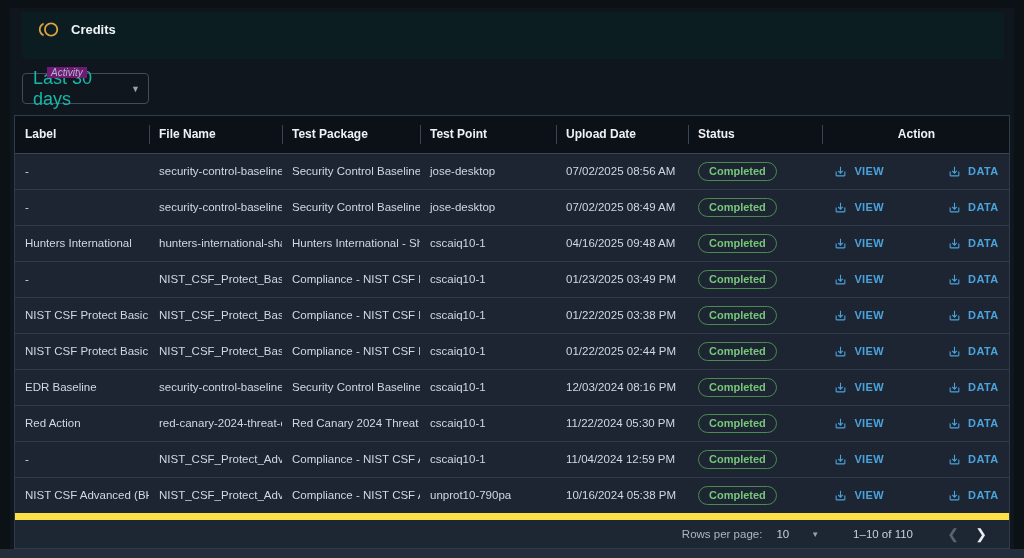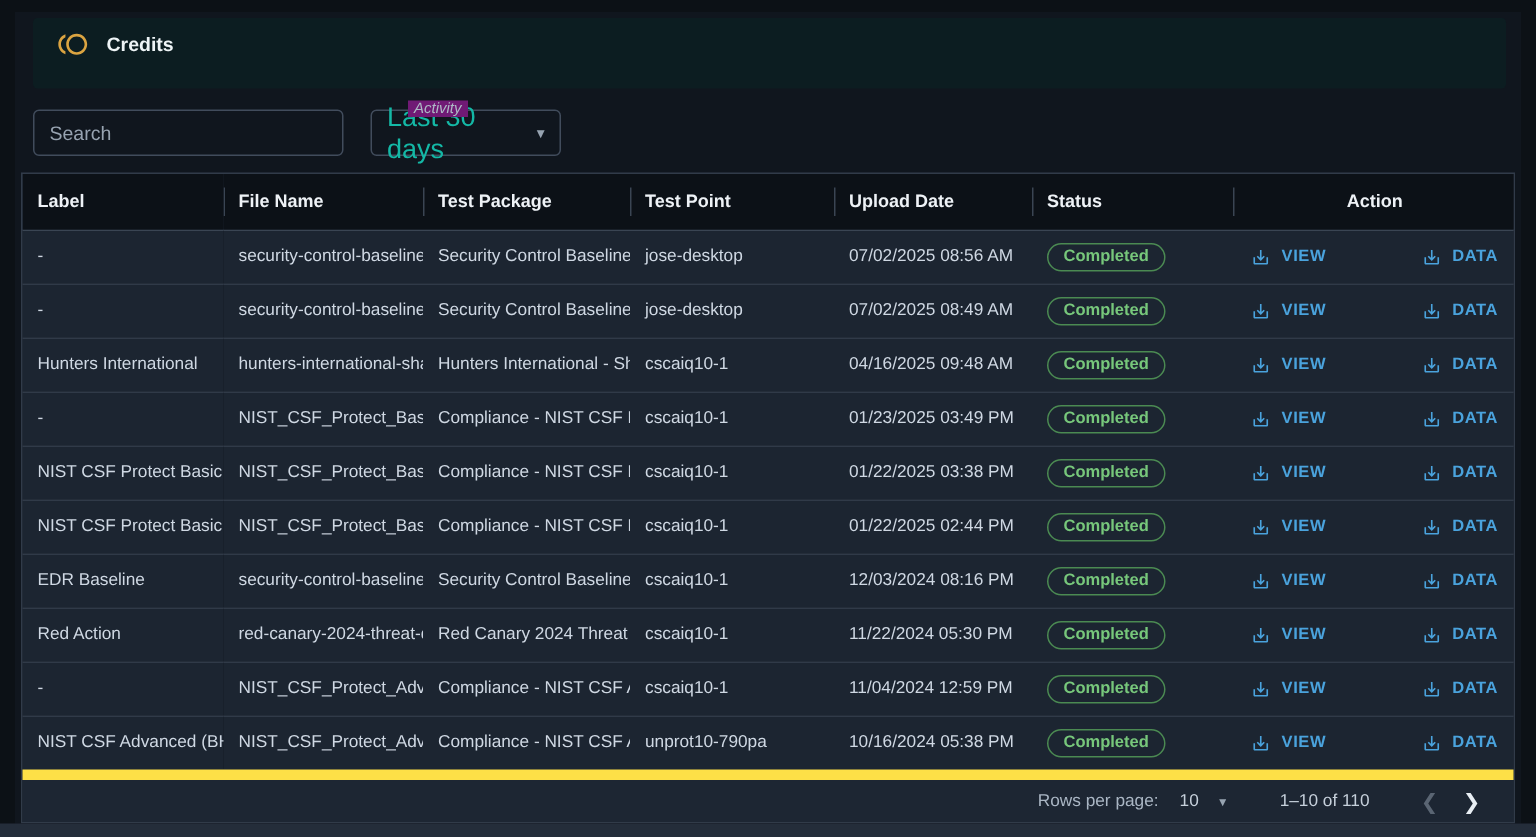--- a/index.html
+++ b/index.html
@@ -87,21 +87,21 @@
   .action-btn svg { width:13px; height:13px; }
   .action-divider { width:1px; height:22px; background:#3c5a76; margin:0 10px; }
 
   
   .tfoot {
     height:35px; background:#1d2633; border-top:7px solid #fde047;
     display:flex; align-items:center; justify-content:flex-end;
     padding-right:14px; font-size:11.5px; color:#aab6c4;
   }
   .rpp-label { margin-right:14px; }
-  .rpp-select { display:flex; align-items:center; gap:12px; cursor:pointer; color:#c6d0db; }
+  .rpp-select { display:flex; align-items:center; gap:22px; cursor:pointer; color:#c6d0db; }
   .rpp-caret { font-size:8px; color:#97a3b1; }
   .range { margin:0 26px 0 34px; color:#c6d0db; }
   .pg-btn { width:28px; text-align:center; font-size:14px; cursor:pointer; }
   .pg-prev { color:#5a6573; }
   .pg-next { color:#e8eef4; font-weight:bold; }
 </style>
 </head>
 <body>
 
 <div class="card">
@@ -110,21 +110,20 @@
     <div class="banner-top">
       <svg class="toll" viewBox="0 0 24 24">
         <path fill="#dba441" d="M15 4c-4.42 0-8 3.58-8 8s3.58 8 8 8 8-3.58 8-8-3.58-8-8-8zm0 14c-3.31 0-6-2.69-6-6s2.69-6 6-6 6 2.69 6 6-2.69 6-6 6z"></path>
         <path fill="#dba441" d="M3 12c0-2.39 1.4-4.46 3.43-5.42V4.41C3.28 5.48 1 8.47 1 12s2.28 6.52 5.43 7.59v-2.17C4.4 16.46 3 14.39 3 12z"></path>
       </svg>
       <span class="banner-title">Credits</span>
     </div>
   </div>
 
   <div class="filters">
-    <input class="search-box" type="text" placeholder="Search" style="">
     <div class="select-wrap">
       <span class="select-label">Activity</span>
       <span class="select-value">Last 30 days</span>
       <span class="select-caret">▼</span>
     </div>
   </div>
 
   <div class="tbl-wrap">
     <table>
       <colgroup>

